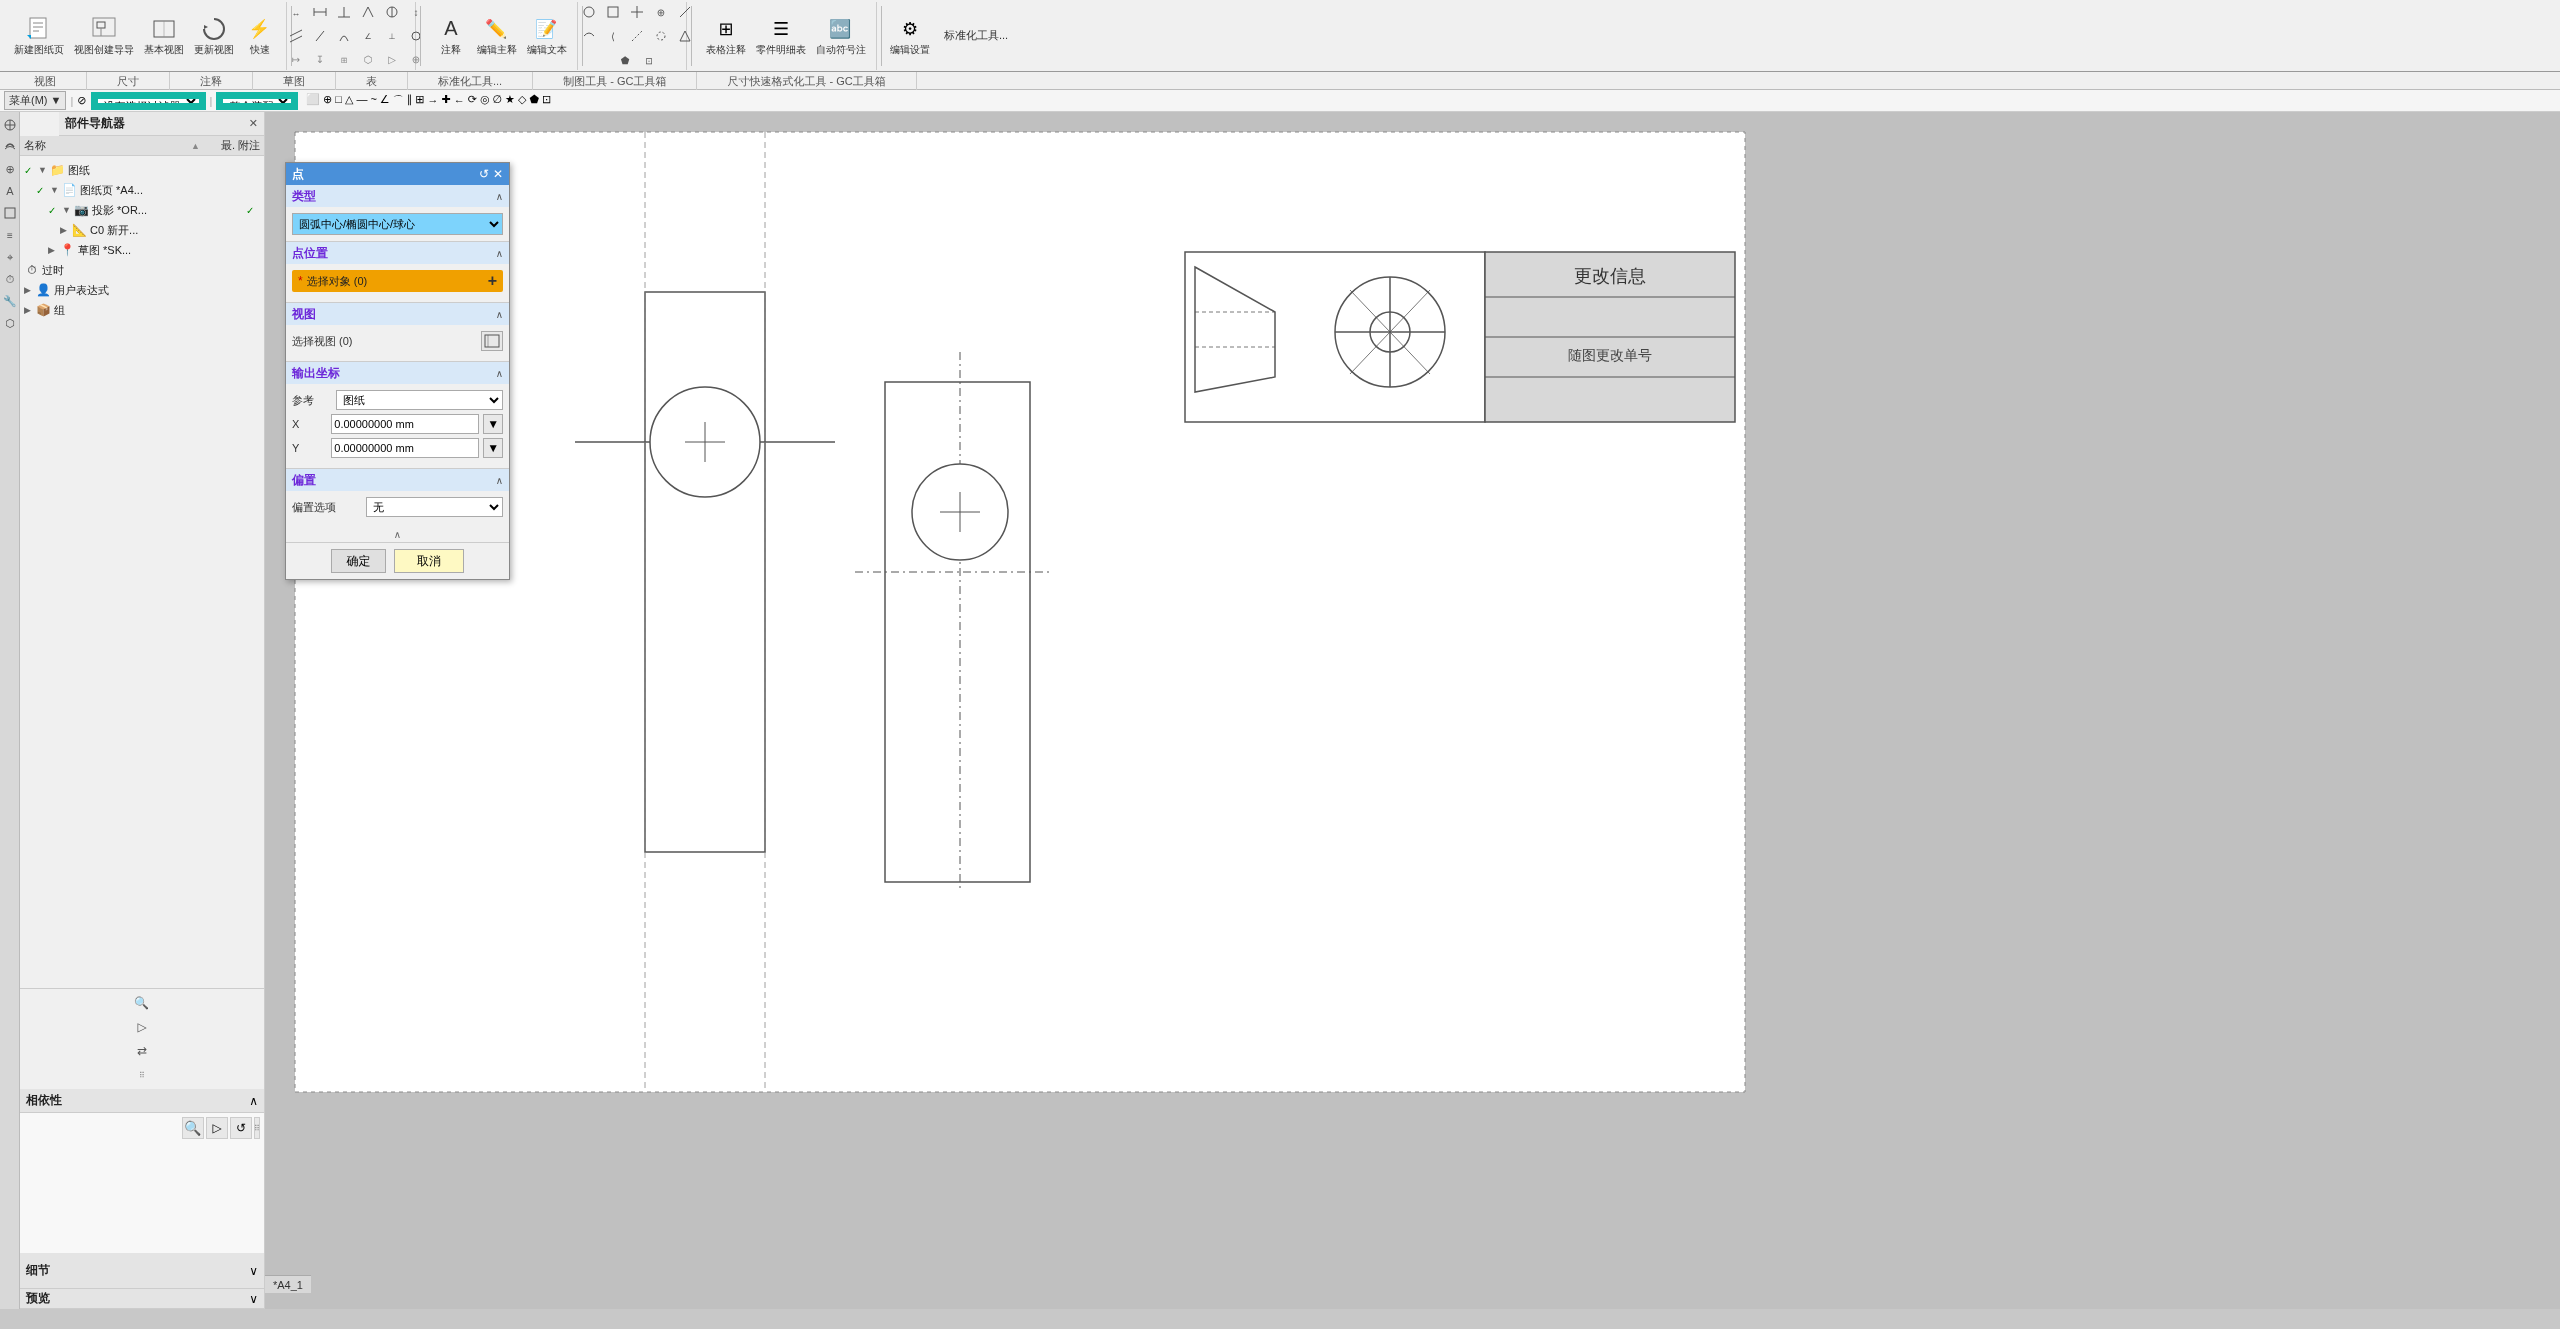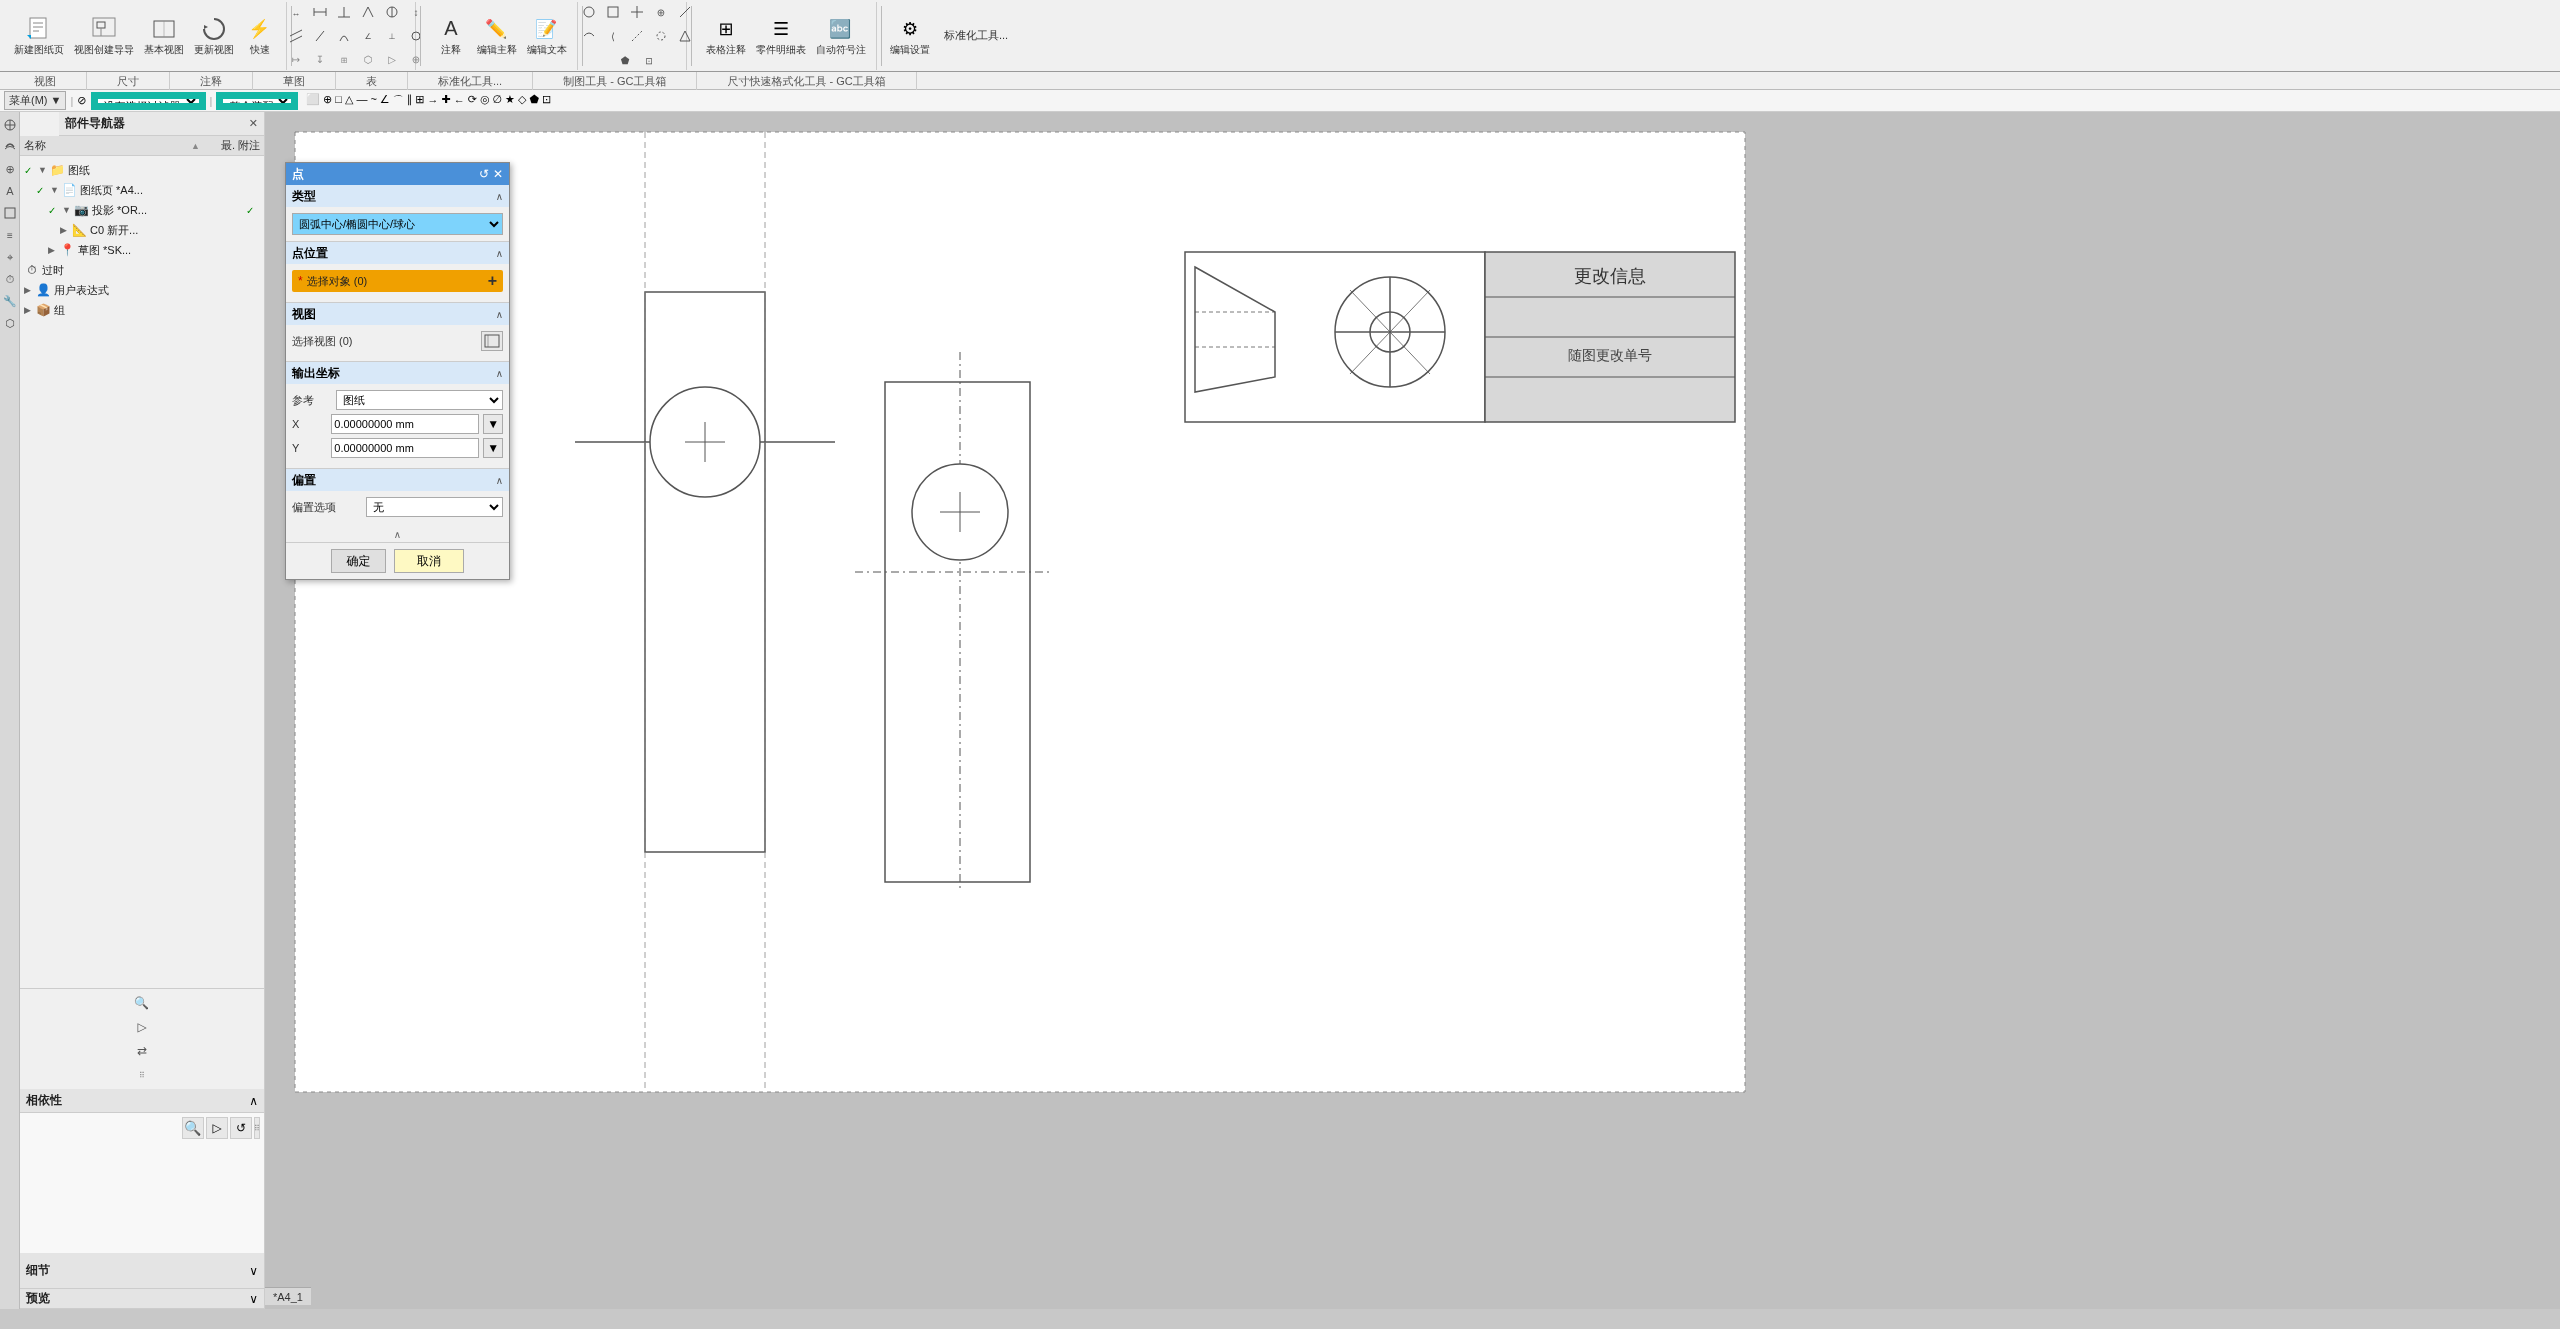--- a/index.html
+++ b/index.html
@@ -197,21 +197,21 @@
 
     
     #drawing-canvas {
       position: absolute;
       top: 0; left: 0; right: 0; bottom: 0;
     }
 
     
     #canvas-tab {
       position: absolute;
-      bottom: 4px;
+      bottom: 16px;
       left: 0;
       background: #d8d8d8;
       border-top: 1px solid #aaa;
       height: 18px;
       display: flex;
       align-items: center;
       padding: 0 8px;
       font-size: 11px;
       color: #333;
     }
@@ -245,21 +245,21 @@
     }
     .dialog-section-header {
       background: #d8e8f8;
       height: 22px;
       display: flex;
       align-items: center;
       padding: 0 6px;
       justify-content: space-between;
       cursor: pointer;
     }
-    .dialog-section-title { font-size: 12px; color: #000000; font-weight: bold; }
+    .dialog-section-title { font-size: 12px; color: #6d28d9; font-weight: bold; }
     .dialog-section-arrow { font-size: 10px; color: #555; }
 
     .dialog-content { padding: 6px; }
 
     .dialog-select {
       width: 100%;
       height: 22px;
       border: 1px solid #aaa;
       background: #7dd3fc;
       font-size: 11px;

